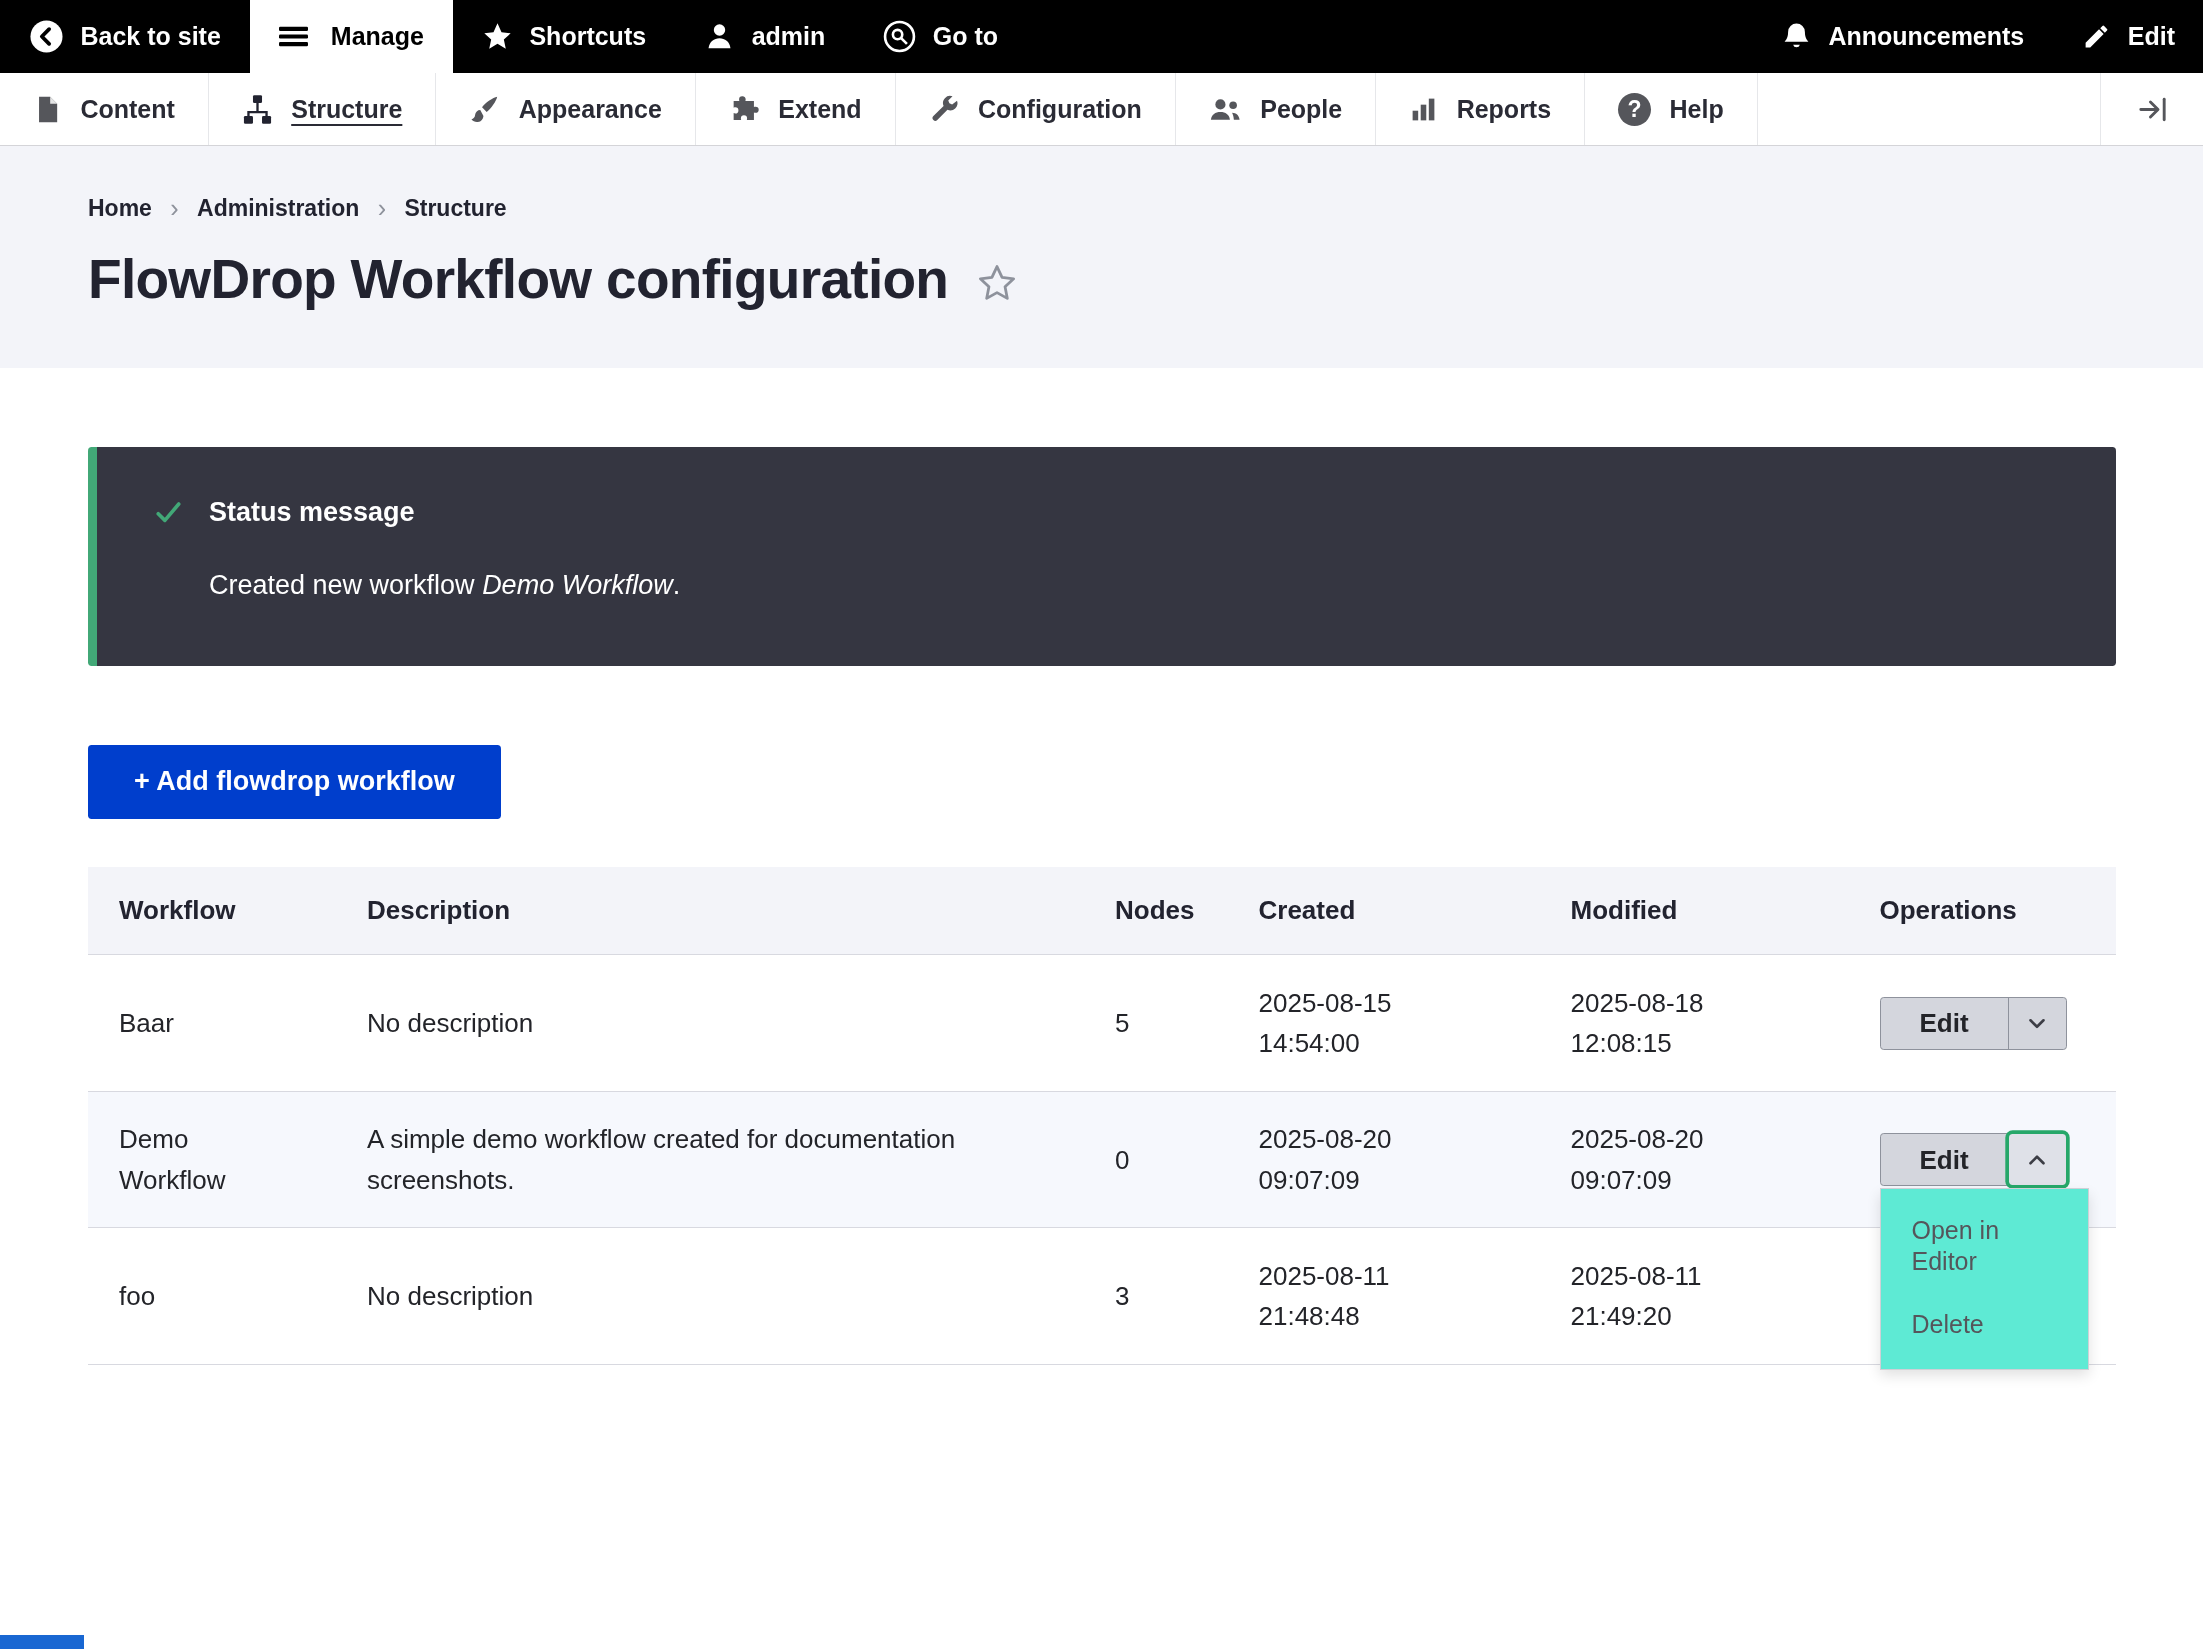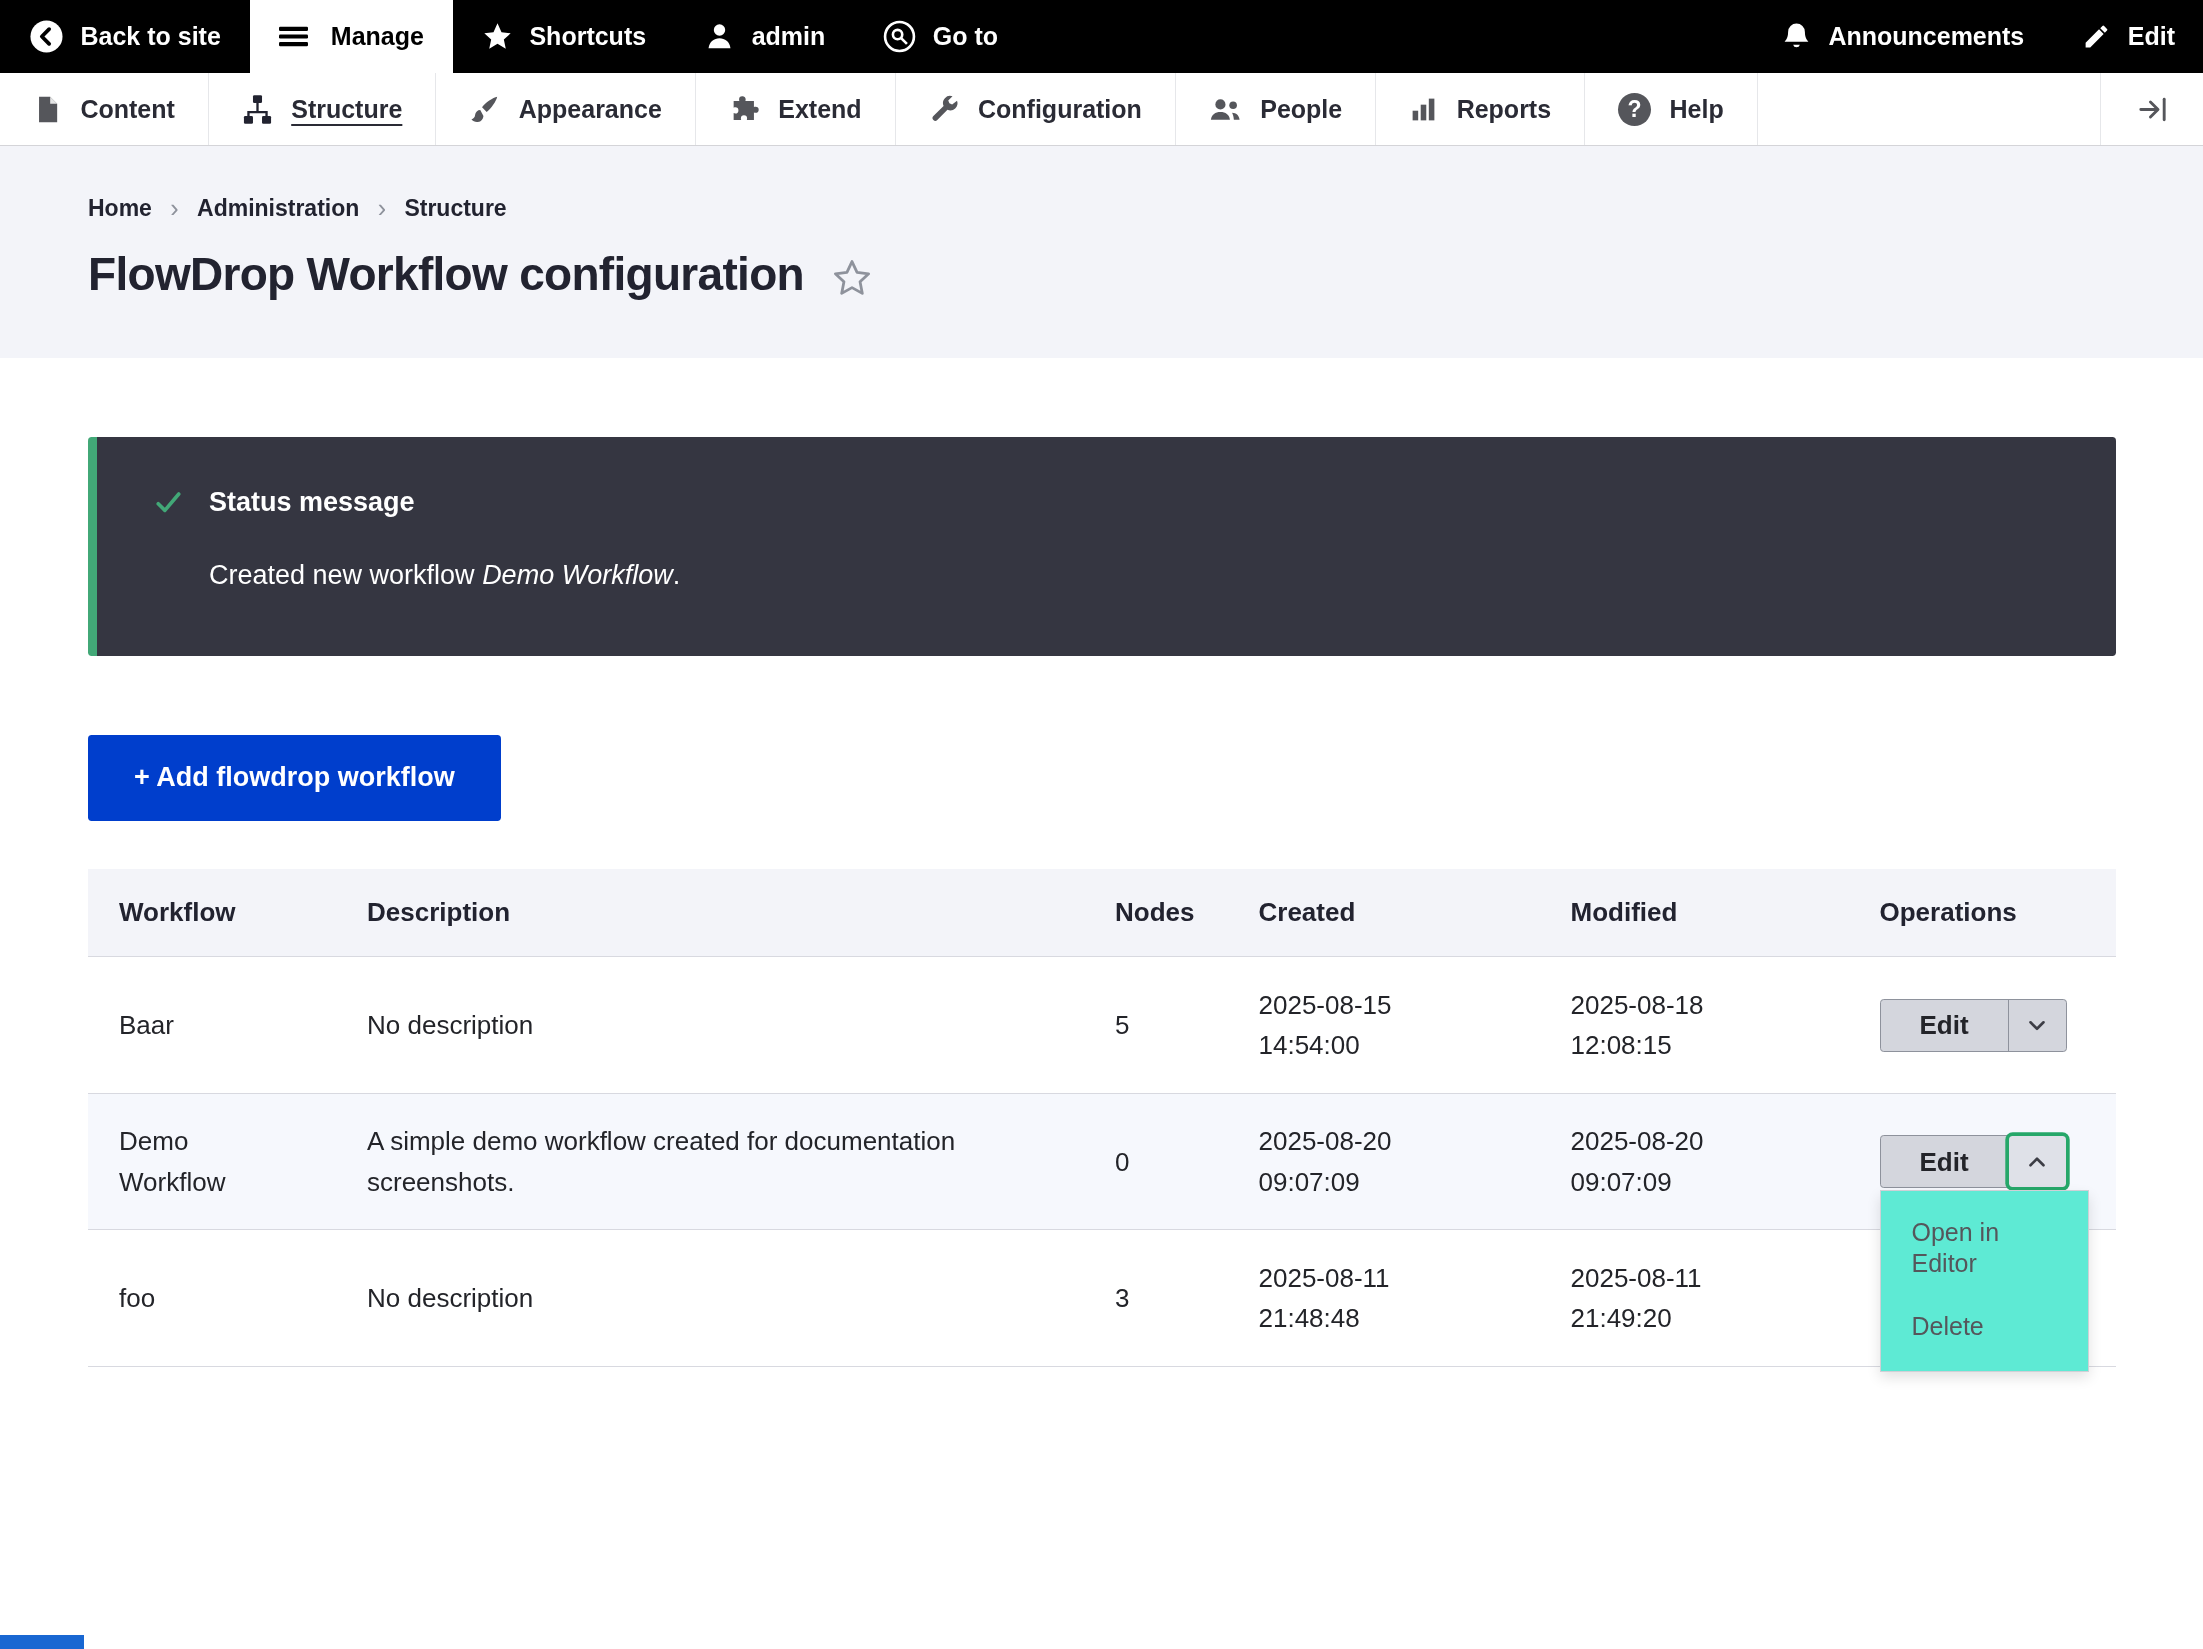--- a/index.html
+++ b/index.html
@@ -34,38 +34,38 @@
   .ta-collapse { display:flex; align-items:center; padding: 0 35px; color:#55565b; border-left: 0.9px solid #e6e7ea; cursor:pointer; }
   .help-badge { width:33px; height:33px; border-radius:50%; background:#55565b; color:#fff; display:flex; align-items:center; justify-content:center; font-size:23px; font-weight:700; }
   .help-badge::after { content:"?"; }
 
   
   .page-header { background: #f3f4f9; padding: 48px 88px 57px; }
   .breadcrumb { display: flex; align-items: center; gap: 18.4px; font-size: 23px; font-weight: 700; color: #222330; }
   .breadcrumb .crumb { cursor: pointer; }
   .breadcrumb .sep { color: #8e929c; font-weight: 400; font-size: 25px; }
   .title-row { display: flex; align-items: center; gap: 27.5px; margin-top: 24px; }
-  h1.page-title { font-size: 46px; font-weight: 800; letter-spacing: -0.7px; color: #222330; }
+  h1.page-title { font-size: 55px; font-weight: 800; letter-spacing: -0.7px; color: #222330; }
   .title-star { color: #8e929c; margin-top: 7.3px; cursor: pointer; }
 
   
   .main { padding: 0 88px; }
 
   .status-box {
     margin-top: 79px; background: #353641; border-left: 9.2px solid #42a877;
     border-radius: 3.7px; color: #fff; padding: 50px 55px 61px 57px;
   }
   .status-head { display: flex; align-items: center; gap: 26px; font-size: 27px; font-weight: 700; }
   .status-body { margin-top: 39px; margin-left: 55px; font-size: 27px; line-height: 1.4; }
   .status-body em { font-style: italic; }
 
   .add-btn {
     margin-top: 79px; display: inline-flex; align-items: center;
     background: #003ecc; color: #fff; border: none; border-radius: 3.7px;
-    height: 86px; padding: 0 46px; font-size: 27px; font-weight: 700;
+    height: 74px; padding: 0 46px; font-size: 27px; font-weight: 700;
     font-family: "Liberation Sans", sans-serif; cursor: pointer;
   }
 
   
   table.wf-table { width: 100%; border-collapse: collapse; margin-top: 48px; font-size: 26px; color: #232429; }
   .wf-table thead th { background: #f3f4f9; text-align: left; font-weight: 700; height: 88px; color: #222330; }
   .wf-table th.c1, .wf-table td.c1 { padding-left: 31px; }
   .wf-table th.c3, .wf-table td.c3 { padding-left: 13px; }
   .wf-table th.c4, .wf-table td.c4,
   .wf-table th.c5, .wf-table td.c5,

